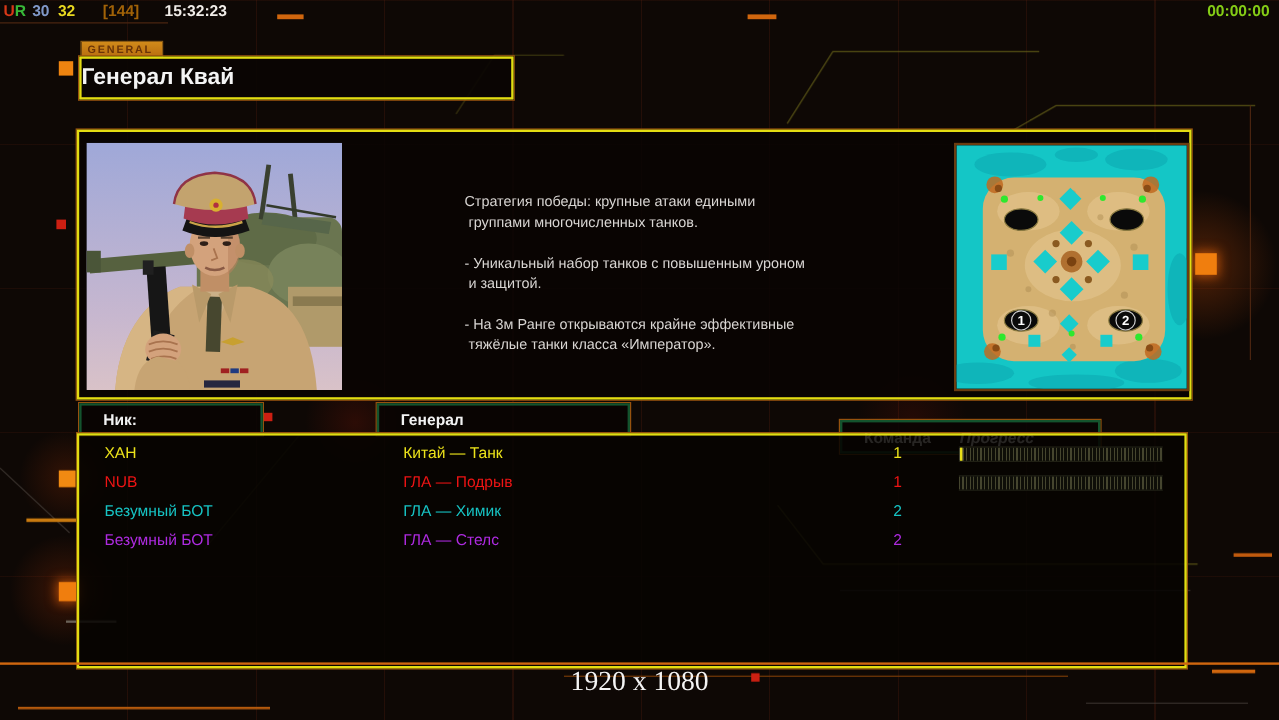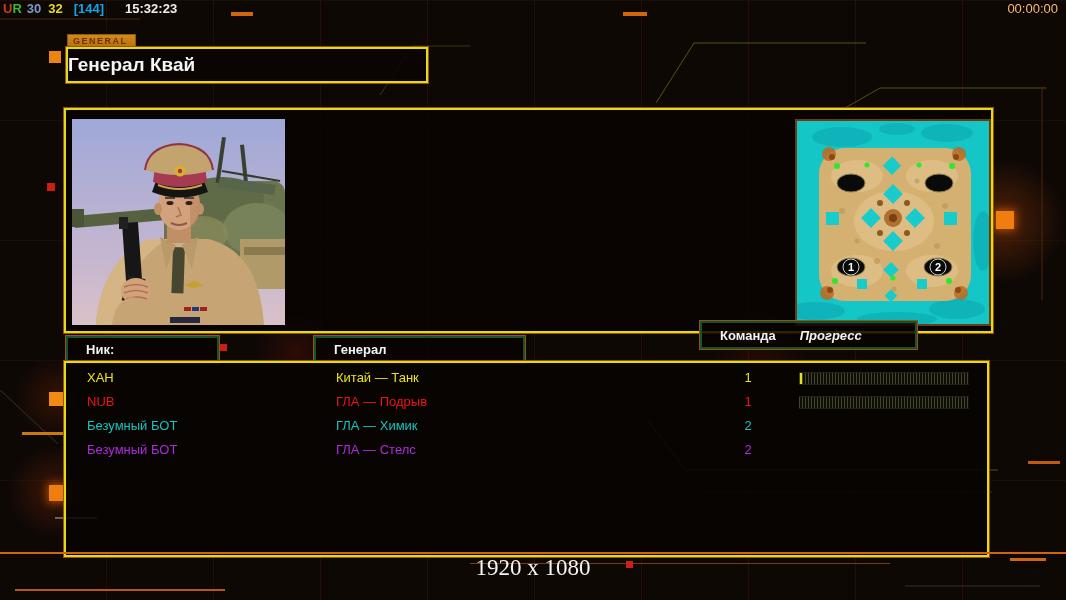--- a/index.html
+++ b/index.html
@@ -15,21 +15,21 @@
       radial-gradient(circle at 760px 350px, rgba(170,25,10,.14), transparent 46px),
       repeating-linear-gradient(90deg, transparent 0 106px, rgba(115,38,18,.22) 106px 107px),
       repeating-linear-gradient(0deg, transparent 0 119px, rgba(115,38,18,.15) 119px 120px);
   }
   .abs{position:absolute;}
   svg{display:block;}
 
   
   .hud-left{left:3px;top:1px;font-size:13px;font-weight:bold;letter-spacing:0;}
   .hud-left span{margin-right:5px;}
-  .hud-right{right:8px;top:1px;font-size:13px;font-weight:normal;color:#fdba74;}
+  .hud-right{right:8px;top:1px;font-size:13px;font-weight:bold;color:#84cc16;}
 
   
   .gen-tab{left:67px;top:34px;background:linear-gradient(#d18a1a,#b96f10);
     border:1px solid #8a5a14;color:#6a3408;font-size:9px;font-weight:bold;
     letter-spacing:1.5px;padding:1px 7px 1px 5px;}
   .title-box{left:66px;top:47px;width:358px;height:32px;
     border:2px solid #e3dc12;box-shadow:0 0 0 1px #96520e;
     background:rgba(10,6,3,.9);display:flex;align-items:center;}
   .title-box .t{color:#f4f4f4;font-size:19px;font-weight:bold;}
 
@@ -42,21 +42,21 @@
     line-height:17px;white-space:pre-wrap;}
   .mappreview{left:729px;top:9px;width:192px;height:203px;
     border:2px solid #6b3c10;background:#000;}
 
   
   .hdr-box{border:2px solid #14532d;box-shadow:0 0 0 1px #96520e;
     background:rgba(8,4,2,.85);display:flex;align-items:center;
     color:#f2f2f2;font-size:13px;font-weight:bold;}
   .hdr-nick{left:66px;top:336px;width:149px;height:23px;padding-left:0;}
   .hdr-general{left:314px;top:336px;width:207px;height:23px;}
-  .hdr-team{left:700px;top:321px;width:213px;height:24px;}
+  .hdr-team{left:700px;top:350px;width:213px;height:24px;}
   .hdr-box .lbl{margin-left:18px;}
   .hdr-team .lbl2{margin-left:24px;font-style:italic;}
 
   
   .table-box{left:64px;top:361px;width:925px;height:196px;
     border:2px solid #e3dc12;box-shadow:0 0 0 1px #96520e;
     background:rgba(6,3,1,.86);padding-top:3px;box-sizing:border-box;}
   .prow{position:relative;height:24px;font-size:13px;line-height:24px;}
   .p-nick{position:absolute;left:21px;}
   .p-gen{position:absolute;left:270px;}
@@ -108,21 +108,21 @@
 <div class="dash" style="left:55px;top:517px;width:42px;height:2px;background:#6a6258;"></div>
 <div class="sq glow" style="left:996px;top:211px;width:18px;height:18px;background:#f07e0e;"></div>
 <div class="sq" style="left:49px;top:392px;width:14px;height:14px;background:#f08a12;"></div>
 <div class="sq glow" style="left:49px;top:485px;width:16px;height:16px;background:#f07e0e;"></div>
 <div class="sq" style="left:49px;top:51px;width:12px;height:12px;background:#ee8410;"></div>
 <div class="sq" style="left:47px;top:183px;width:8px;height:8px;background:#cc1f12;"></div>
 <div class="sq" style="left:220px;top:344px;width:7px;height:7px;background:#cc1f12;"></div>
 <div class="sq" style="left:626px;top:561px;width:7px;height:7px;background:#cc2012;"></div>
 
 <div class="abs hud-left">
-  <span><b style="color:#d83818">U</b><b style="color:#38b838" title="UR">R</b></span><span style="color:#8098c8">30</span><span style="color:#e8d820;margin-left:2px;">32</span><span style="color:#0ea5e9;margin-left:6px;">[144]</span><span style="color:#f0ece8;margin-left:16px;">15:32:23</span>
+  <span><b style="color:#d83818">U</b><b style="color:#38b838" title="UR">R</b></span><span style="color:#8098c8">30</span><span style="color:#e8d820;margin-left:2px;">32</span><span style="color:#a16207;margin-left:18px;">[144]</span><span style="color:#f0ece8;margin-left:16px;">15:32:23</span>
 </div>
 <div class="abs hud-right">00:00:00</div>
 
 <div class="abs gen-tab">GENERAL</div>
 <div class="abs title-box">
   <span class="t">Генерал Квай</span>
 </div>
 
 <div class="abs content-box">
 
@@ -184,20 +184,28 @@
       <path d="M40,206 C42,188 50,180 60,178 L76,182 C84,190 86,198 86,206 Z" fill="#c7a473"></path>
 
       <path d="M112,166 l10,-4 l10,4 l-10,3 z" fill="#c8a030"></path>
       <rect x="112" y="188" width="7" height="4" fill="#a02020"></rect>
       <rect x="120" y="188" width="7" height="4" fill="#203a80"></rect>
       <rect x="128" y="188" width="7" height="4" fill="#a02020"></rect>
       <rect x="98" y="198" width="30" height="6" fill="#27273f"></rect>
     </svg>
   </div>
 
+  <div class="abs desc">Стратегия победы: крупные атаки едиными
+ группами многочисленных танков.
+
+- Уникальный набор танков с повышенным уроном
+ и защитой.
+
+- На 3м Ранге открываются крайне эффективные
+ тяжёлые танки класса «Император».</div>
 
   <div class="abs mappreview">
     <svg width="192" height="203" viewBox="0 0 192 203">
       <rect width="192" height="203" fill="#14c6c6"></rect>
       <g fill="#0aa4ae" opacity="0.5">
         <ellipse cx="45" cy="16" rx="30" ry="10"></ellipse>
           <ellipse cx="150" cy="12" rx="26" ry="9"></ellipse>
         <ellipse cx="100" cy="8" rx="18" ry="6"></ellipse>
           <ellipse cx="18" cy="190" rx="30" ry="9"></ellipse>
         <ellipse cx="160" cy="188" rx="28" ry="10"></ellipse>

